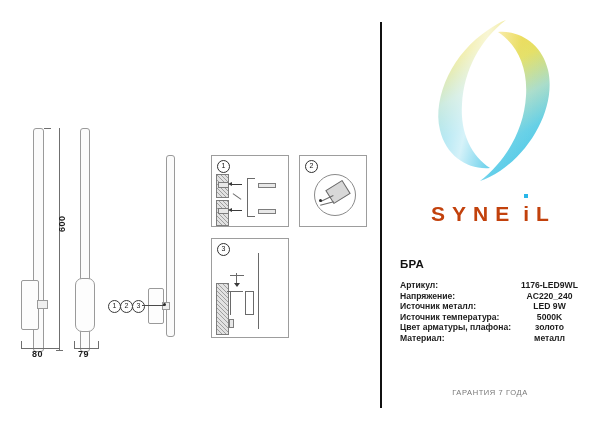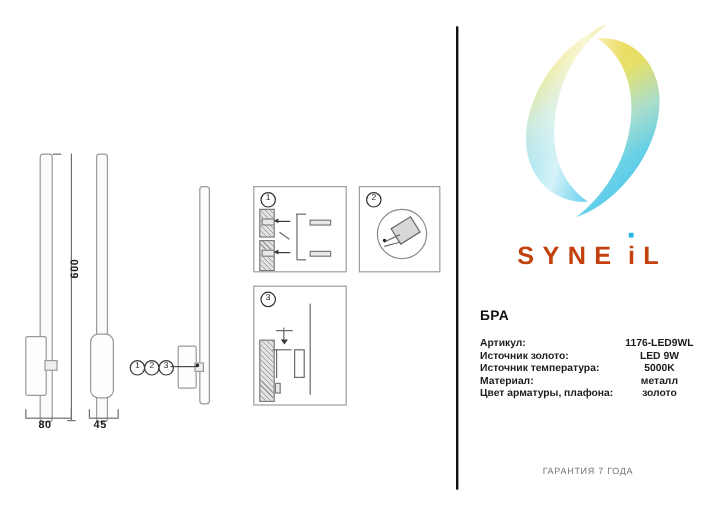--- a/index.html
+++ b/index.html
@@ -324,21 +324,21 @@
     <div class="dim-tick-v" style="left:59px; top:341px;"></div>
     <div class="dim-line-h" style="left:21px; top:348px; width:39px;"></div>
     <div class="dim-label-h" style="left:32px; top:349px;">80</div>
 
     <div class="tube" style="left:80px; top:128px; width:8px; height:222px;"></div>
     <div class="plate" style="left:75px; top:278px; width:18px; height:52px; border-radius:7px;"></div>
 
     <div class="dim-tick-v" style="left:74px; top:341px;"></div>
     <div class="dim-tick-v" style="left:98px; top:341px;"></div>
     <div class="dim-line-h" style="left:74px; top:348px; width:25px;"></div>
-    <div class="dim-label-h" style="left:78px; top:349px;">45</div>
+    <div class="dim-label-h" style="left:78px; top:349px;">79</div>
 
     <div class="tube" style="left:166px; top:155px; width:7px; height:180px;"></div>
     <div class="plate" style="left:148px; top:288px; width:14px; height:34px;"></div>
     <div class="connector" style="left:162px; top:302px; width:6px; height:6px;"></div>
 
     <div id="callout">
       <span class="circ-num">1</span>
       <span class="circ-num">2</span>
       <span class="circ-num">3</span>
     </div>
@@ -445,35 +445,39 @@
 
     <div id="product-type">БРА</div>
 
     <table id="spec-table">
       <tbody>
         <tr>
           <td class="spec-label">Артикул:</td>
           <td class="spec-value">1176-LED9WL</td>
         </tr>
         <tr>
-          <td class="spec-label">Источник золото:</td>
+          <td class="spec-label">Напряжение:</td>
+          <td class="spec-value">AC220_240</td>
+        </tr>
+        <tr>
+          <td class="spec-label">Источник металл:</td>
           <td class="spec-value">LED 9W</td>
         </tr>
         <tr>
           <td class="spec-label">Источник температура:</td>
           <td class="spec-value">5000K</td>
         </tr>
         <tr>
+          <td class="spec-label">Цвет арматуры, плафона:</td>
+          <td class="spec-value">золото</td>
+        </tr>
+        <tr>
           <td class="spec-label">Материал:</td>
           <td class="spec-value">металл</td>
         </tr>
-        <tr>
-          <td class="spec-label">Цвет арматуры, плафона:</td>
-          <td class="spec-value">золото</td>
-        </tr>
       </tbody>
     </table>
 
     <div id="warranty">ГАРАНТИЯ 7 ГОДА</div>
 
   </div>
 
 </div>
 
 </body></html>

